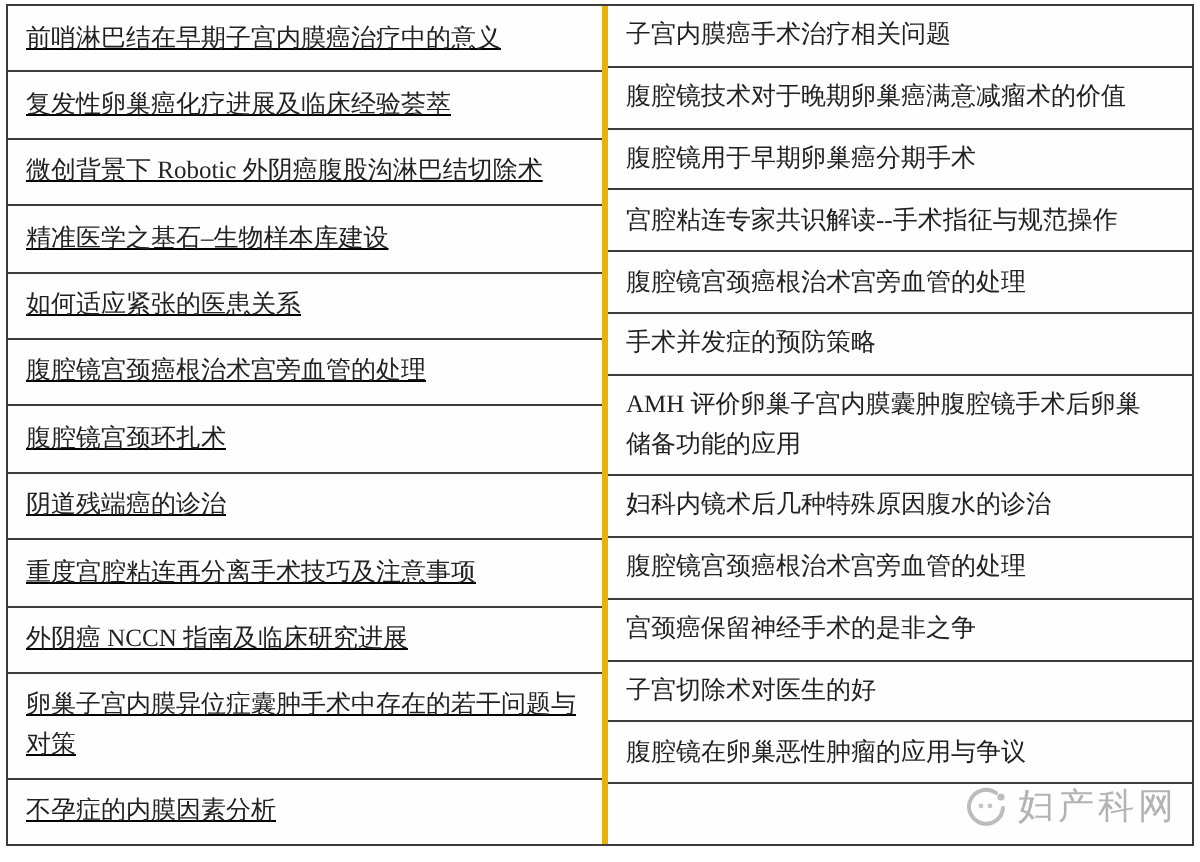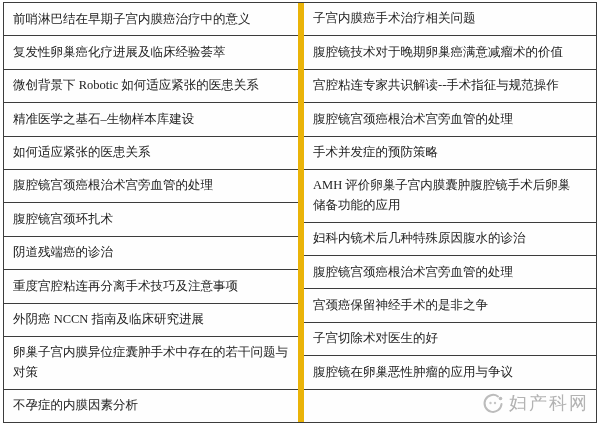--- a/index.html
+++ b/index.html
@@ -25,21 +25,22 @@
     background: #fefefe;
   }
   .col {
     display: flex;
     flex-direction: column;
     height: 100%;
     box-sizing: border-box;
   }
   .col-left {
     width: 300px;
-    border-right: 6px solid #eab308;
+    border-right: 3px solid #eab308;
+    text-decoration: underline;
   }
   .col-right {
     flex: 1;
     min-width: 0;
     justify-content: center;
   }
   .cell {
     flex: 1 1 auto;
     display: flex;
     align-items: center;
@@ -75,34 +76,35 @@
     height: 22px;
   }
 </style>
 </head>
 <body>
 
 <div class="agenda-table">
   <div class="col col-left">
       <div class="cell">前哨淋巴结在早期子宫内膜癌治疗中的意义</div>
       <div class="cell">复发性卵巢癌化疗进展及临床经验荟萃</div>
-      <div class="cell">微创背景下 Robotic 如何适应紧张的医患关系</div>
+      <div class="cell">微创背景下 Robotic 外阴癌腹股沟淋巴结切除术</div>
       <div class="cell">精准医学之基石–生物样本库建设</div>
       <div class="cell">如何适应紧张的医患关系</div>
       <div class="cell">腹腔镜宫颈癌根治术宫旁血管的处理</div>
       <div class="cell">腹腔镜宫颈环扎术</div>
       <div class="cell">阴道残端癌的诊治</div>
       <div class="cell">重度宫腔粘连再分离手术技巧及注意事项</div>
       <div class="cell">外阴癌 NCCN 指南及临床研究进展</div>
       <div class="cell">卵巢子宫内膜异位症囊肿手术中存在的若干问题与对策</div>
       <div class="cell">不孕症的内膜因素分析</div>
     </div>
   <div class="col col-right">
       <div class="cell">子宫内膜癌手术治疗相关问题</div>
       <div class="cell">腹腔镜技术对于晚期卵巢癌满意减瘤术的价值</div>
+      <div class="cell">腹腔镜用于早期卵巢癌分期手术</div>
       <div class="cell">宫腔粘连专家共识解读--手术指征与规范操作</div>
       <div class="cell">腹腔镜宫颈癌根治术宫旁血管的处理</div>
       <div class="cell">手术并发症的预防策略</div>
       <div class="cell">AMH 评价卵巢子宫内膜囊肿腹腔镜手术后卵巢储备功能的应用</div>
       <div class="cell">妇科内镜术后几种特殊原因腹水的诊治</div>
       <div class="cell">腹腔镜宫颈癌根治术宫旁血管的处理</div>
       <div class="cell">宫颈癌保留神经手术的是非之争</div>
       <div class="cell">子宫切除术对医生的好</div>
       <div class="cell">腹腔镜在卵巢恶性肿瘤的应用与争议</div>
       <div class="cell">&nbsp;</div>

